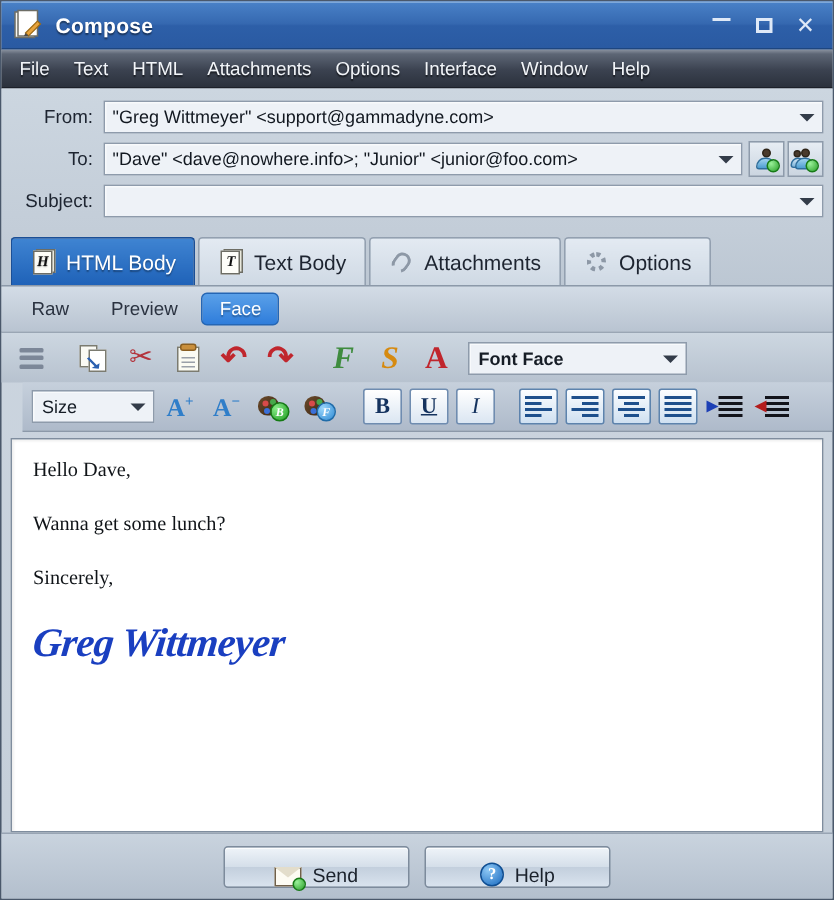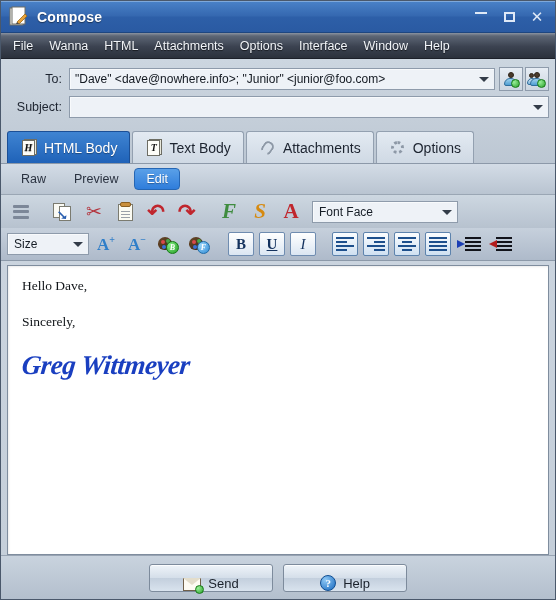--- a/index.html
+++ b/index.html
@@ -171,20 +171,21 @@
 
   
   .toolbar{
     display:flex;align-items:center;height:33px;flex:0 0 33px;box-sizing:border-box;
     padding:0 6px;gap:3px;
     background:linear-gradient(to bottom,#cdd7e1 0%,#b7c2cf 100%);
   }
   .toolbar.row2{
     background:linear-gradient(to bottom,#c6d0dc 0%,#aebaca 100%);
     border-bottom:1px solid #8c99a9;
+    margin-left:14px;
   }
   .tbtn{
     width:28px;height:28px;display:flex;align-items:center;justify-content:center;
     position:relative;cursor:default;border-radius:3px;
   }
   .sep{width:8px;}
 
   
   .burger{width:16px;height:14px;display:flex;flex-direction:column;justify-content:space-between;}
   .burger i{display:block;height:3px;background:#7c8798;border-radius:1px;}
@@ -210,21 +211,21 @@
   .fancy.f{color:#3f8c3f;}
   .fancy.s{color:#d68a10;}
   .fancy.a{color:#c0262d;font-style:normal;}
 
   .combo{
     height:22px;box-sizing:border-box;background:#eef2f7;border:1px solid #8e9bab;
     display:flex;align-items:center;position:relative;
     box-shadow:inset 1px 1px 0 rgba(255,255,255,.6);
   }
   .combo .cval{padding:0 20px 0 6px;font-size:12px;color:#161d26;white-space:nowrap;}
-  .combo.fontface{width:146px;margin-left:4px;}
+  .combo.fontface{width:146px;margin-left:4px;font-weight:bold;}
   .combo.size{width:82px;}
 
   .azu{color:#2f7ec9;font-size:17px;font-weight:bold;line-height:1;font-family:"Liberation Serif",serif;}
   .sup{font-size:10px;vertical-align:super;}
   .palette{position:relative;width:20px;height:18px;}
   .palette .pal{position:absolute;left:0;top:2px;width:14px;height:13px;border-radius:50% 50% 45% 45%;background:linear-gradient(135deg,#6b4a2a,#3b2715);}
   .palette .dot{position:absolute;width:4px;height:4px;border-radius:50%;}
   .palette .badge{
     position:absolute;right:-1px;bottom:-1px;width:11px;height:11px;border-radius:50%;
     display:flex;align-items:center;justify-content:center;font-size:8px;font-weight:bold;
@@ -324,31 +325,38 @@
         </div>
       <div class="win-btn">
           <span class="sq"></span>
         </div>
       <div class="win-btn">✕</div>
     </div>
   </div>
 
   <div class="menubar">
     <div class="menu-item">File</div>
-    <div class="menu-item">Wanna</div>
+    <div class="menu-item">Text</div>
     <div class="menu-item">HTML</div>
     <div class="menu-item">Attachments</div>
     <div class="menu-item">Options</div>
     <div class="menu-item">Interface</div>
     <div class="menu-item">Window</div>
     <div class="menu-item">Help</div>
   </div>
 
   <div class="fields">
 
+    <div class="frow">
+      <div class="flabel">From:</div>
+      <div class="fbox">
+        <div class="val">"Greg Wittmeyer" &lt;support@gammadyne.com&gt;</div>
+        <span class="caret"></span>
+      </div>
+    </div>
 
     <div class="frow">
       <div class="flabel">To:</div>
       <div class="fbox">
         <div class="val">"Dave" &lt;dave@nowhere.info&gt;; "Junior" &lt;junior@foo.com&gt;</div>
         <span class="caret"></span>
       </div>
       <div class="pbtns">
         <div class="pbtn">
           <span class="person">
@@ -406,21 +414,21 @@
       <span class="tab-ico">
           <i class="gear"></i>
         </span>
       <span>Options</span>
     </div>
   </div>
 
   <div class="subtabs">
     <div class="subtab">Raw</div>
     <div class="subtab">Preview</div>
-    <div class="subtab active">Edit</div>
+    <div class="subtab active">Face</div>
   </div>
 
   <div class="toolbar">
     <div class="tbtn">
       <span class="burger">
           <i></i>
           <i></i>
           <i></i>
         </span>
     </div>
@@ -554,20 +562,21 @@
           <i></i>
           <i></i>
           <span class="tri l"></span>
       </span>
     </div>
   </div>
 
   <div class="bodywrap">
     <div class="editor">
       <p>Hello Dave,</p>
+      <p>Wanna get some lunch?</p>
       <p>Sincerely,</p>
       <div class="sig">Greg Wittmeyer</div>
     </div>
   </div>
 
   <div class="footer">
     <div class="fbtn">
       <span class="envico">
         <i class="env"></i>
           <i class="flap"></i>

